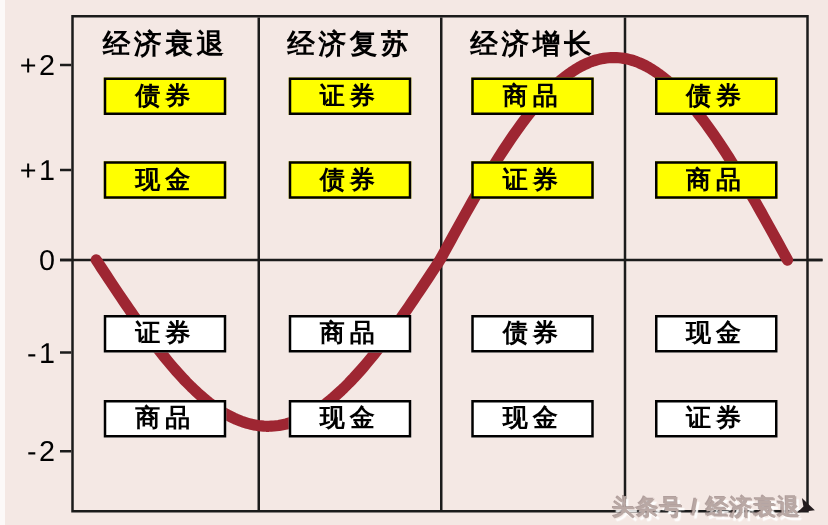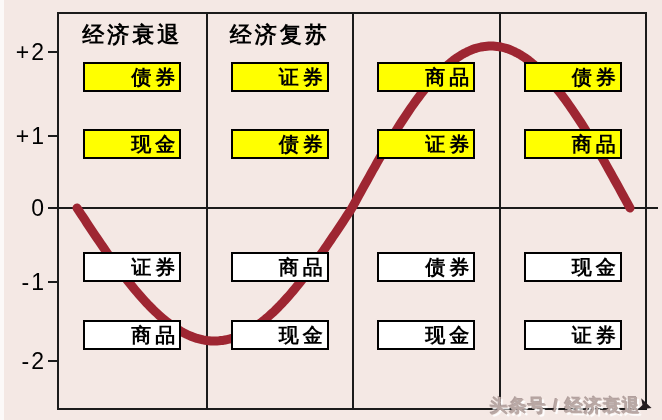--- a/index.html
+++ b/index.html
@@ -14,21 +14,21 @@
   
   .plot{position:absolute;left:57px;top:12px;width:590px;height:398px;
         border:2px solid var(--line);display:grid;grid-template-columns:1fr 1fr 1fr 1fr;}
   .col{position:relative;padding-left:24px;}
   .col + .col{border-left:2px solid var(--line);}
 
   .hdr{position:absolute;top:6px;left:0;right:0;text-align:center;
        font-size:22px;font-weight:bold;letter-spacing:3px;color:var(--text);}
 
   .box{position:absolute;left:50%;transform:translateX(-50%);width:98px;height:30px;
-       border:2px solid var(--text);text-align:right;font-size:20px;font-weight:bold;
+       border:2px solid var(--text);text-align:center;font-size:20px;font-weight:bold;
        color:var(--text);line-height:26px;letter-spacing:4px;z-index:10;}
   .box.yellow{background:var(--highlight);}
   .box.white{background:var(--box-white);}
   .r1{top:48px;} .r2{top:115px;} .r3{top:238px;} .r4{top:306px;}
 
   
   .ylabel{position:absolute;left:0;width:46px;text-align:right;font-size:23px;
           color:var(--text);letter-spacing:2px;line-height:26px;}
   .ylabel:nth-of-type(1){top:39px;} .ylabel:nth-of-type(2){top:123px;}
   .ylabel:nth-of-type(3){top:195px;} .ylabel:nth-of-type(4){top:269px;}
@@ -82,20 +82,21 @@
 
     <div class="col">
       <div class="hdr">经济复苏</div>
       <div class="box yellow r1">证券</div>
       <div class="box yellow r2">债券</div>
       <div class="box white r3">商品</div>
       <div class="box white r4">现金</div>
     </div>
 
     <div class="col">
+      <div class="hdr">经济增长</div>
       <div class="box yellow r1">商品</div>
       <div class="box yellow r2">证券</div>
       <div class="box white r3">债券</div>
       <div class="box white r4">现金</div>
     </div>
 
     <div class="col">
       <div class="box yellow r1">债券</div>
       <div class="box yellow r2">商品</div>
       <div class="box white r3">现金</div>

